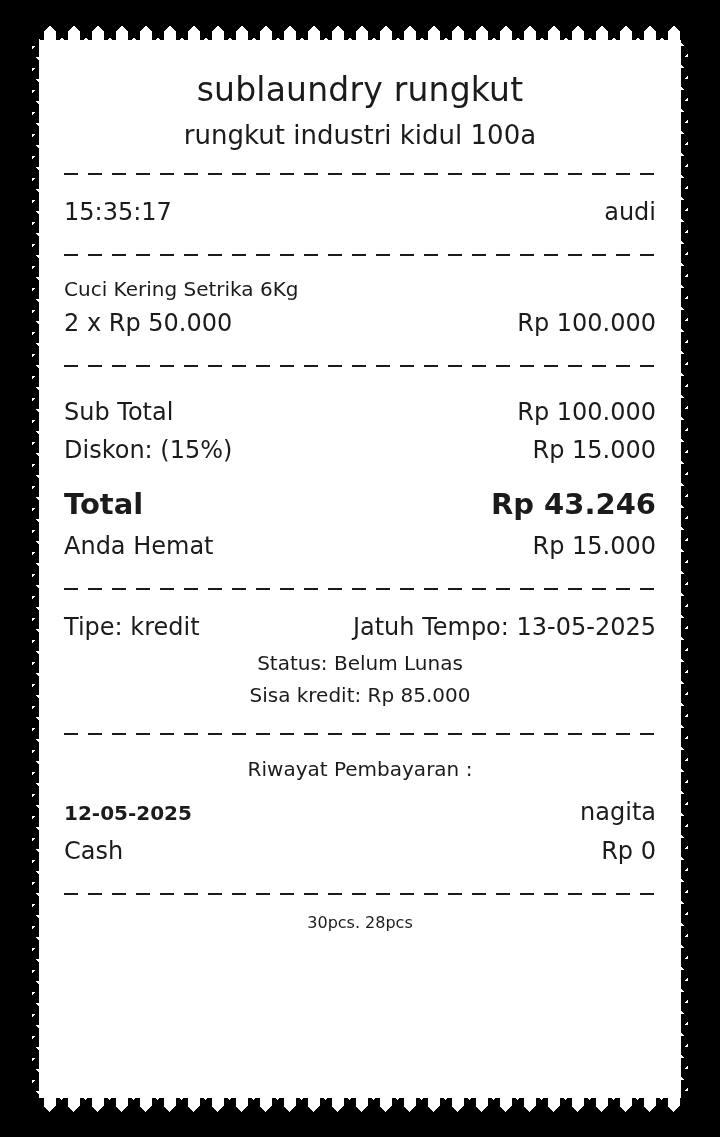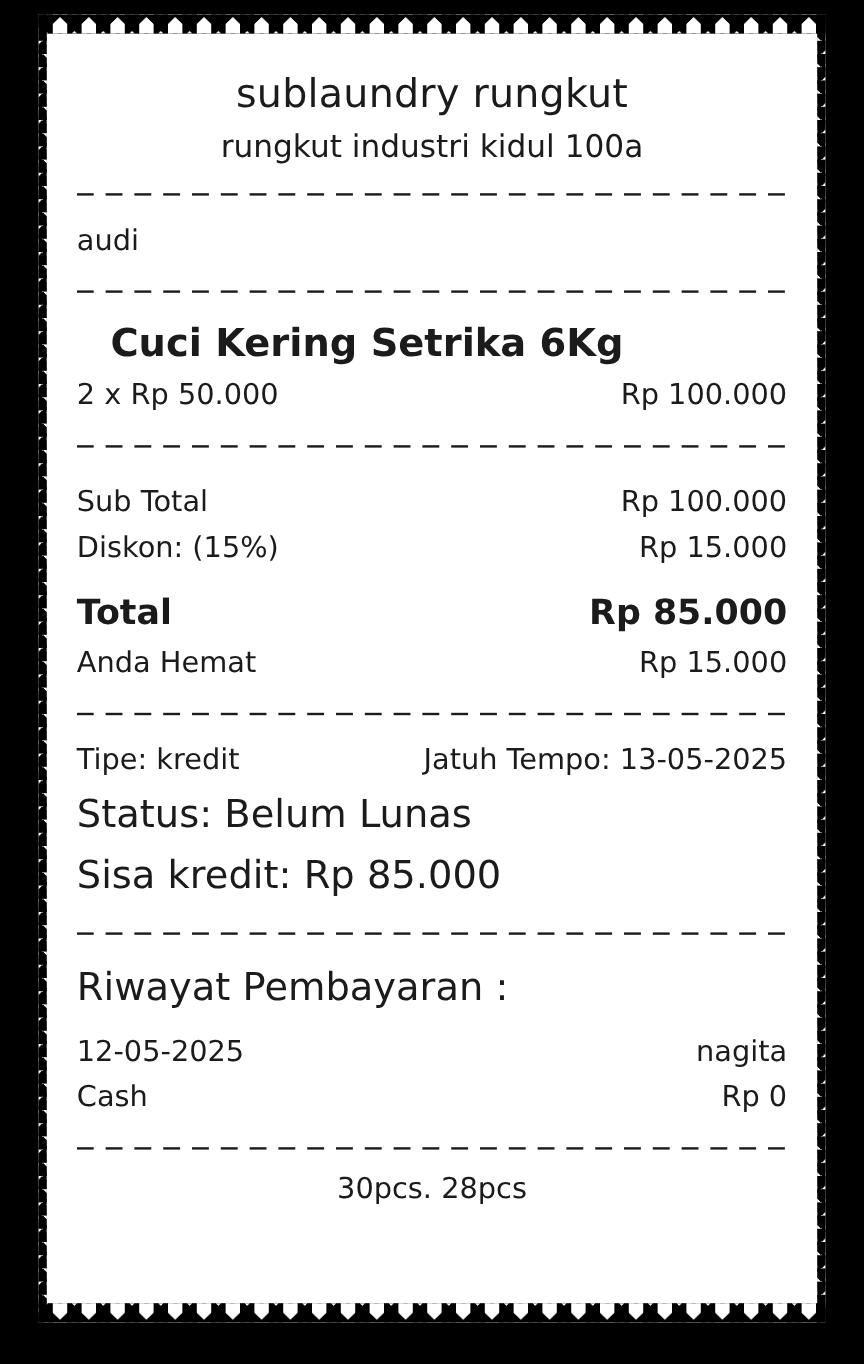--- a/index.html
+++ b/index.html
@@ -8,21 +8,21 @@
     background: #000000;
     width: 720px;
     height: 1137px;
     overflow: hidden;
     font-family: "DejaVu Sans", sans-serif;
   }
 
   .receipt-wrap {
     position: absolute;
     left: 32px;
-    top: 12px;
+    top: 24px;
     width: 656px;
     height: 1090px;
   }
 
   .receipt {
     position: absolute;
     left: 0;
     top: 0;
     width: 656px;
     height: 1090px;
@@ -110,65 +110,66 @@
     justify-content: space-between;
     align-items: baseline;
     font-size: 24px;
     line-height: 1.62;
     white-space: nowrap;
   }
   .row .left { text-align: left; }
   .row .right { text-align: right; }
 
   .item-title {
-    font-size: 32px;
-    font-weight: bold;
+    font-size: 20px;
+    font-weight: normal;
     line-height: 1.5;
-    margin-left: 28px;
   }
 
   .total-row {
     font-size: 29px;
     font-weight: bold;
     margin-top: 12px;
     line-height: 1.55;
   }
 
   .spacer-sm { height: 8px; }
 
   .section-label {
-    font-size: 32px;
+    font-size: 20px;
     line-height: 1.6;
+    text-align: center;
   }
 
   .hist-date {
-    font-weight: normal;
-    font-size: 24px;
+    font-weight: bold;
+    font-size: 20px;
   }
 
   .footer {
     text-align: center;
-    font-size: 24px;
+    font-size: 16px;
     margin-top: 16px;
   }
 </style>
 </head>
 <body>
 
 <div class="receipt-wrap">
   <div class="receipt">
 
     <div class="store-name">sublaundry rungkut</div>
     <div class="store-addr">rungkut industri kidul 100a</div>
 
     <div class="divider"></div>
 
     <div class="row">
     </div>
     <div class="row">
+      <span class="left">15:35:17</span>
       <span class="right">audi</span>
     </div>
 
     <div class="divider"></div>
 
     <div class="item-title">Cuci Kering Setrika 6Kg</div>
     <div class="row">
       <span class="left">2 x Rp 50.000</span>
       <span class="right">Rp 100.000</span>
     </div>
@@ -181,21 +182,21 @@
       <span class="left">Sub Total</span>
       <span class="right">Rp 100.000</span>
     </div>
     <div class="row">
       <span class="left">Diskon: (15%)</span>
       <span class="right">Rp 15.000</span>
     </div>
 
     <div class="row total-row">
       <span class="left">Total</span>
-      <span class="right">Rp 85.000</span>
+      <span class="right">Rp 43.246</span>
     </div>
 
     <div class="row">
       <span class="left">Anda Hemat</span>
       <span class="right">Rp 15.000</span>
     </div>
 
     <div class="divider"></div>
 
     <div class="row">

